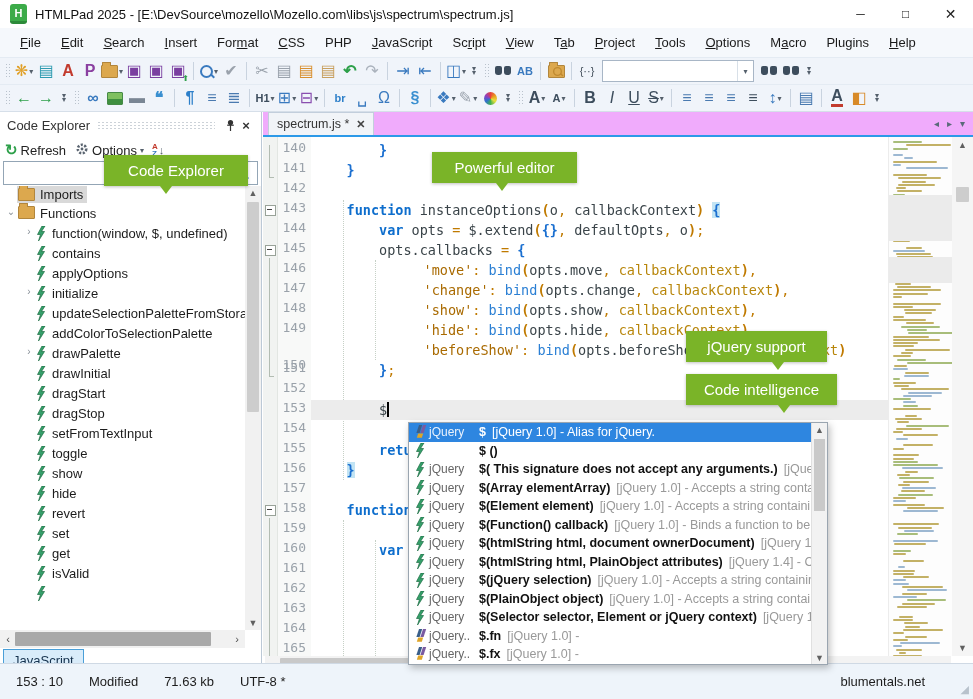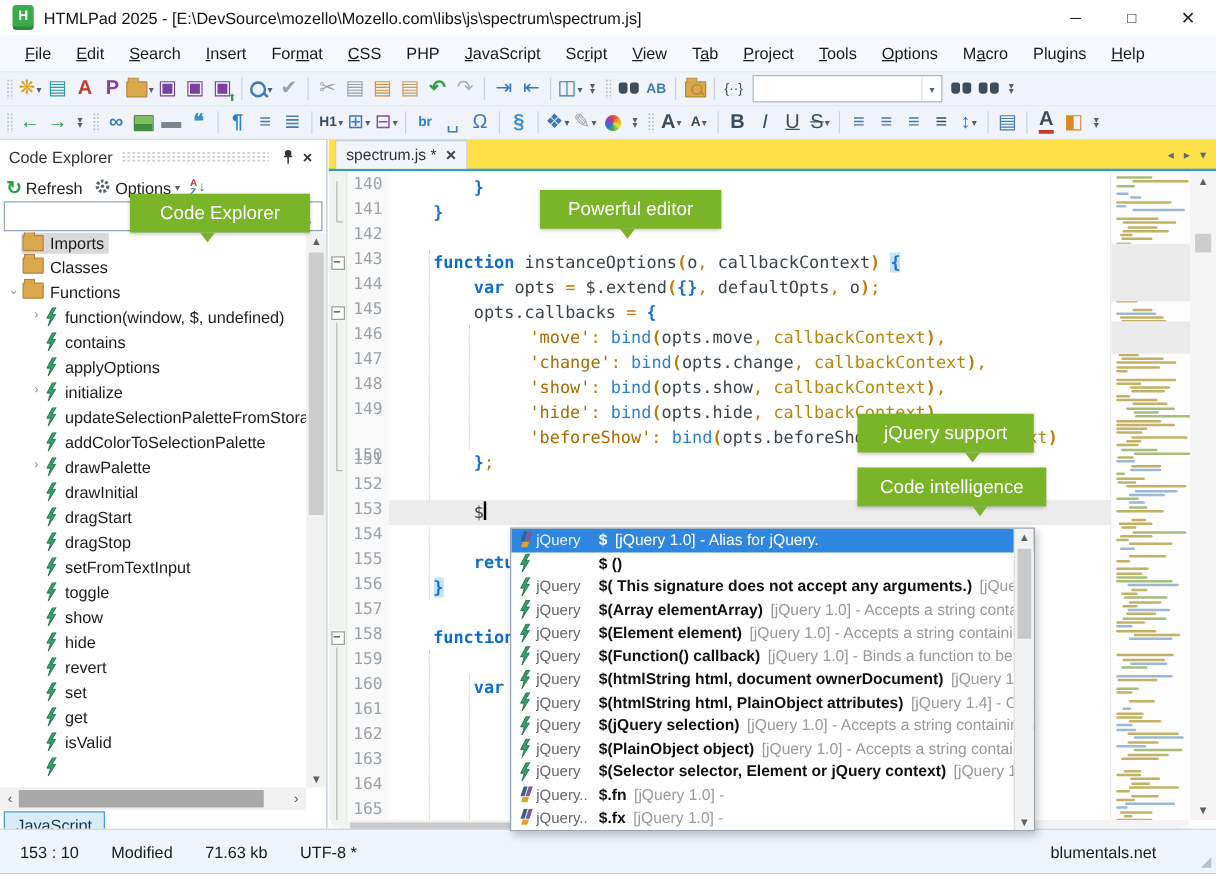--- a/index.html
+++ b/index.html
@@ -72,21 +72,21 @@
   .bolt{flex:none;}
   .vscroll{position:absolute;right:0;top:74px;bottom:43px;width:16px;background:#f1f1f1;}
   .sarrow{position:absolute;left:0;width:16px;height:14px;display:flex;align-items:center;justify-content:center;color:#606060;font-size:9px;}
   .vthumb{position:absolute;left:2px;width:12px;background:#cdcdcd;border-radius:1px;}
   .p-hscroll{position:absolute;left:0;right:16px;bottom:25px;height:18px;background:#f1f1f1;}
   .harrow{position:absolute;top:0;width:16px;height:18px;display:flex;align-items:center;justify-content:center;color:#505050;font-size:11px;}
   .hthumb{position:absolute;top:2px;height:14px;background:#a9a9a9;border-radius:1px;}
   .p-jsbtn{position:absolute;left:3px;bottom:2px;height:20px;padding:0 9px;background:#d9ecfa;border:1px solid #4a9fd8;display:flex;align-items:center;font-size:13px;color:#16324e;}
   
   .editor{position:absolute;left:263px;top:112px;width:710px;height:561px;}
-  .tabbar{position:absolute;left:0;top:0;right:0;height:23px;background:#fde047;border-bottom:2px solid #2c99e8;display:flex;align-items:flex-end;}
+  .tabbar{position:absolute;left:0;top:0;right:0;height:23px;background:#f0abfc;border-bottom:2px solid #2c99e8;display:flex;align-items:flex-end;}
   .tab{height:22px;margin-left:5px;background:#f1f4f8;border:1px solid #c2cedc;border-bottom:none;display:flex;align-items:center;padding:0 8px;gap:7px;font-size:12.5px;color:#333;}
   .tab .x{font-size:11px;color:#444;font-weight:bold;}
   .tabnav{margin-left:auto;display:flex;align-items:center;gap:8px;padding-right:8px;color:#5a6a7a;font-size:10px;height:100%;}
   .ebody{position:absolute;left:0;top:25px;right:0;bottom:17px;background:#fff;overflow:hidden;}
   .foldcol{position:absolute;left:0;top:0;bottom:0;width:14px;background:#f1f3f1;border-right:1px solid #e2e6e2;}
   .numcol{position:absolute;left:15px;top:0;bottom:0;width:33px;background:#f8f9f8;}
   .lnum{position:absolute;right:5px;height:20px;line-height:20px;color:#9aa2aa;font:13px "DejaVu Sans Mono",monospace;}
   .codewrap{position:absolute;left:48px;top:0;right:85px;bottom:0;overflow:hidden;}
   .curline{position:absolute;left:0;right:0;height:20px;background:#ececec;}
   .guide{position:absolute;width:0;border-left:1px dotted #c6d0c6;}
@@ -448,25 +448,20 @@
     </div>
     <div class="p-tree" id="tree">
         <div class="trow">
           <span class="chev"></span>
           <span class="rowsel">
             <span class="i-folder"></span>
             <span class="lbl">Imports</span>
           </span>
         </div>
         <div class="trow">
-          <span class="chev"></span>
-          <span class="i-folder"></span>
-          <span class="lbl">Classes</span>
-        </div>
-        <div class="trow">
           <span class="chev">⌄</span>
           <span class="i-folder"></span>
           <span class="lbl">Functions</span>
         </div>
         <div class="trow">
           <span class="sp"></span>
           <span class="chev">›</span>
           <span class="bolt"><svg width="11" height="15" viewBox="0 0 11 15">
               <polygon points="6,0 9,0 5.5,5.5 8.5,5.5 2.5,15 4.5,8.5 1.5,8.5" fill="#35a06a" stroke="#1d6b44" stroke-width="0.7"></polygon>
             </svg></span>

